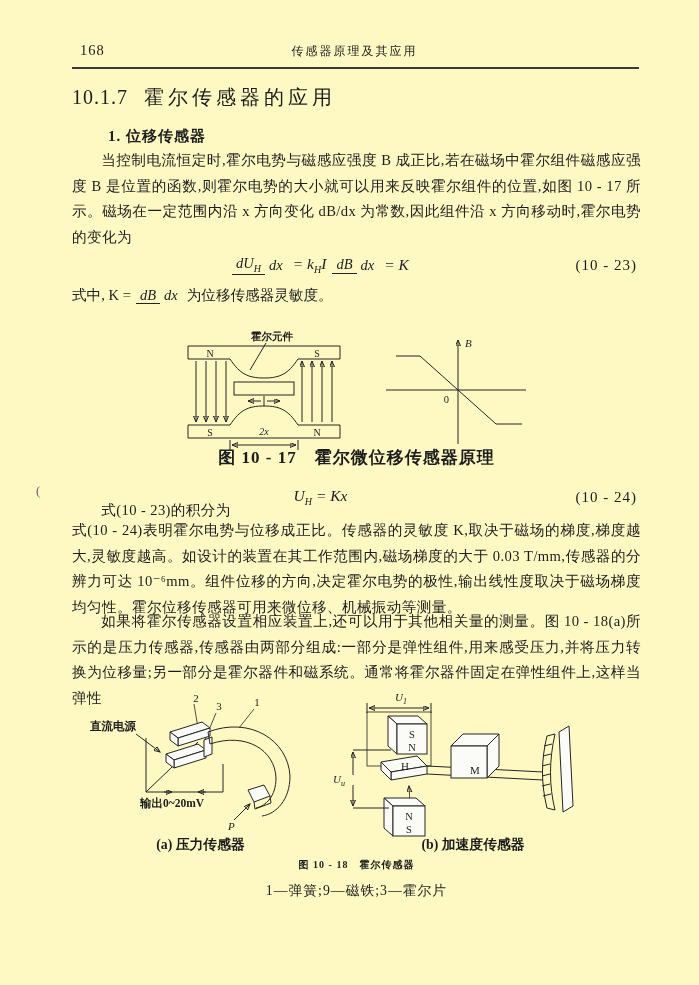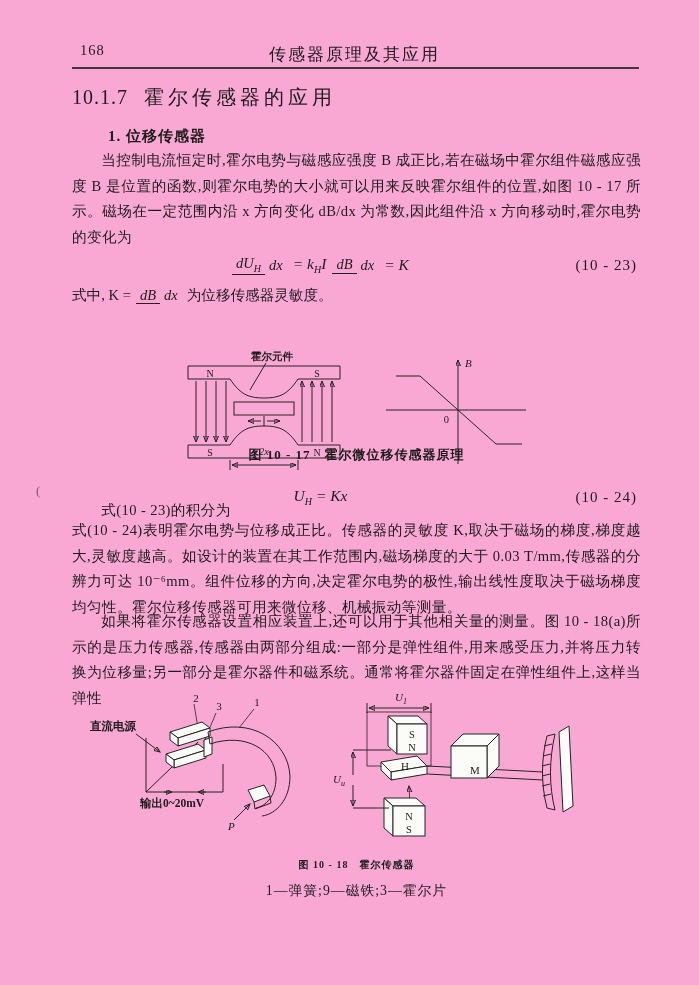--- a/index.html
+++ b/index.html
@@ -1,41 +1,41 @@
 <!DOCTYPE html>
 <html><head>
 <meta charset="utf-8">
 <style>
   html,body{margin:0;padding:0;background:#d8d8d4;}
   .page{
     position:relative;width:699px;height:985px;margin:0 auto;
-    background:#f9a8d4;color:#1c1c1c;overflow:hidden;
+    background:#fef9c3;color:#1c1c1c;overflow:hidden;
     font-family:"Liberation Serif","DejaVu Serif",serif;
   }
   .hdr{position:absolute;top:42px;left:72px;right:62px;height:22px;}
   .hdr .pnum{position:absolute;left:8px;top:0;font-size:14.5px;letter-spacing:1px;}
-  .hdr .rtitle{position:absolute;left:0;right:0;top:1px;text-align:center;font-size:17px;letter-spacing:2px;}
+  .hdr .rtitle{position:absolute;left:0;right:0;top:1px;text-align:center;font-size:12px;letter-spacing:2px;}
   .rule{position:absolute;top:67px;left:72px;right:60px;height:2px;background:#3b3b3b;}
   .sec{position:absolute;top:84px;left:72px;font-size:20px;}
   .sec .num{letter-spacing:1px;}
   .sec .ttl{margin-left:16px;letter-spacing:4px;}
   .subsec{position:absolute;top:127px;left:108px;font-size:15px;font-weight:bold;letter-spacing:1px;}
   .para{position:absolute;left:72px;right:58px;font-size:14.6px;line-height:25.5px;text-align:justify;letter-spacing:.4px;}
   .ind{text-indent:2em;}
   .eqrow{position:absolute;left:72px;right:58px;height:42px;display:flex;align-items:center;justify-content:center;font-size:15.5px;}
   .eqrow .tag{position:absolute;right:4px;top:50%;transform:translateY(-50%);font-size:15px;letter-spacing:1px;}
   .eqbody{display:flex;align-items:center;gap:6px;transform:translateX(-36px);}
   .frac{display:inline-flex;flex-direction:row;align-items:center;line-height:1.15;font-size:14.5px;vertical-align:middle;}
   .frac .fn{border-bottom:1.3px solid #222;padding:0 4px;}
   .frac .fd{padding:0 4px;}
   .vit{font-style:italic;}
   sub{font-size:10px;}
   .kline{position:absolute;left:72px;top:286px;display:flex;align-items:center;gap:5px;font-size:14.6px;}
-  .figrow17{position:absolute;top:330px;left:72px;right:58px;display:flex;justify-content:center;align-items:center;gap:36px;margin-top:20px;}
-  .figcap{position:absolute;left:72px;right:58px;text-align:center;font-weight:bold;font-size:13px;letter-spacing:1px;}
+  .figrow17{position:absolute;top:330px;left:72px;right:58px;display:flex;justify-content:center;align-items:center;gap:36px;}
+  .figcap{position:absolute;left:72px;right:58px;text-align:center;font-weight:bold;font-size:17px;letter-spacing:1px;}
   .figrow18{position:absolute;top:690px;left:78px;right:58px;display:flex;align-items:flex-end;}
   .subcaps{position:absolute;top:836px;left:78px;right:58px;display:flex;font-weight:bold;font-size:13.8px;}
   .subcaps span{display:block;text-align:center;}
   .subcaps .sa{width:245px;}
   .subcaps .sb{width:300px;}
   .legend{position:absolute;top:882px;left:72px;right:58px;text-align:center;font-size:13.8px;letter-spacing:1px;}
   .artifact{position:absolute;left:36px;top:483px;font-size:13px;color:#666;}
   svg{display:block;}
   svg line,svg path,svg polyline,svg polygon,svg rect{stroke:#242424;stroke-width:1;fill:none;}
   svg .fillp{fill:#fbfbf8;}
@@ -297,18 +297,22 @@
       <text x="10" y="93" font-size="11" font-style="italic"><tspan>U</tspan><tspan dy="3" font-size="8">u</tspan></text>
       <g class="thin">
         <line x1="30" y1="60" x2="68" y2="60"></line>
         <line x1="30" y1="118" x2="66" y2="118"></line>
         <line x1="30" y1="85" x2="30" y2="62" marker-end="url(#ahD)"></line>
         <line x1="30" y1="95" x2="30" y2="116" marker-end="url(#ahD)"></line>
       </g>
     </svg>
   </div>
 
+  <div class="subcaps">
+    <span class="sa">(a) 压力传感器</span>
+    <span class="sb">(b) 加速度传感器</span>
+  </div>
 
   <div class="figcap" style="top:858px;font-size:10px;">图 10 - 18　霍尔传感器</div>
   <div class="legend">1—弹簧;9—磁铁;3—霍尔片</div>
 
   <span class="artifact">(</span>
 </div>
 
 </body></html>

